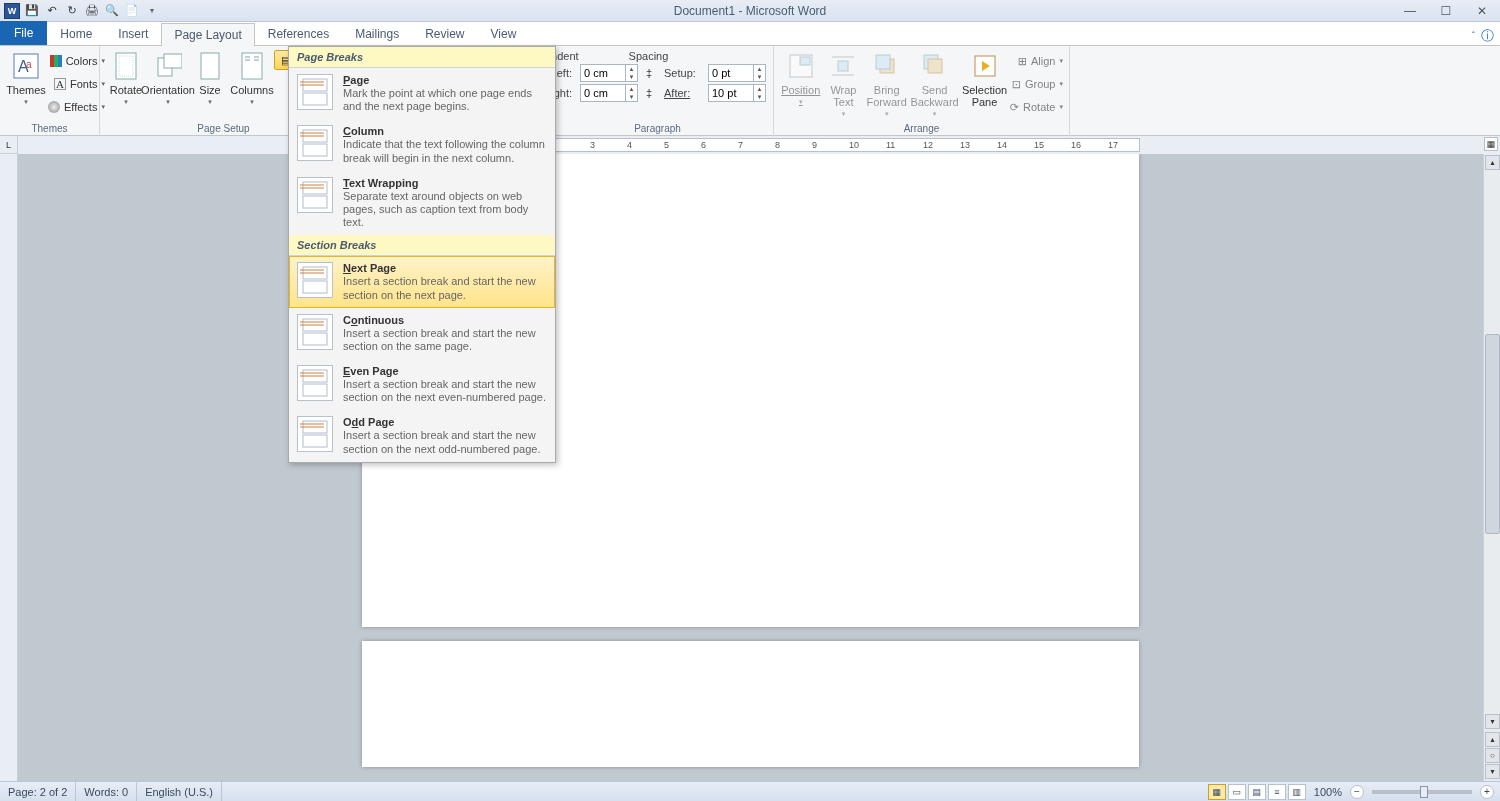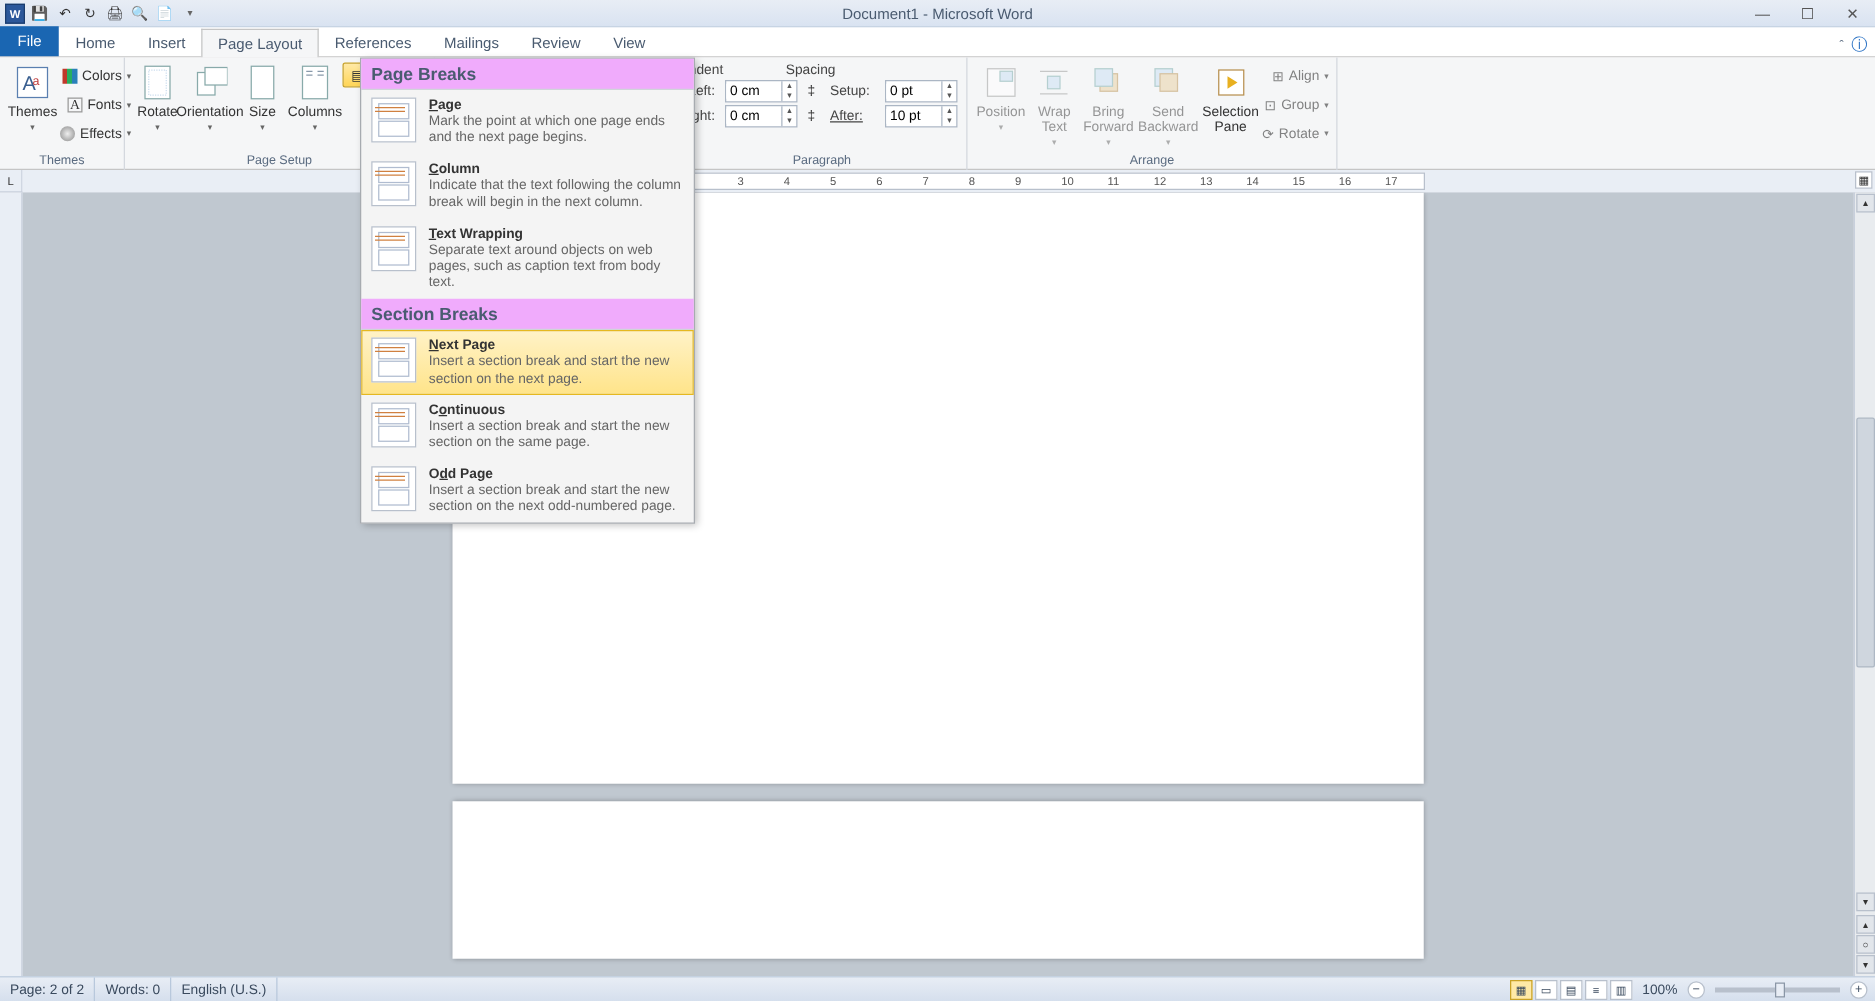--- a/index.html
+++ b/index.html
@@ -38,21 +38,21 @@
 .breaks-btn { background: linear-gradient(#ffe9a6,#ffd556); border: 1px solid #c9a227; border-radius: 2px; padding: 1px 6px; display: flex; align-items: center; gap: 4px; height: 20px; font-size: 11px; }
 
 .spin-label { font-size: 11px; color: #444; }
 .spin-box { display: flex; align-items: center; border: 1px solid #abb6c4; background: #fff; height: 18px; }
 .spin-box input { border: none; width: 44px; font-size: 11px; padding: 0 3px; outline: none; }
 .spin-arrows { display: flex; flex-direction: column; width: 12px; }
 .spin-arrows span { height: 8px; font-size: 7px; line-height: 7px; text-align: center; color: #555; border-left: 1px solid #abb6c4; }
 
 
 .breaks-panel { position: absolute; left: 288px; top: 0; width: 268px; background: #f4f4f4; border: 1px solid #a7abb0; box-shadow: 2px 2px 6px rgba(0,0,0,0.25); z-index: 100; }
-.breaks-header { background: #f0abfc; font-weight: bold; font-size: 14px; padding: 4px 8px; color: #4a5b70; border-bottom: 1px solid #d0d4da; }
+.breaks-header { background: #fef9c3; font-weight: bold; font-size: 11px; padding: 4px 8px; color: #4a5b70; border-bottom: 1px solid #d0d4da; font-style: italic; }
 .breaks-item { display: flex; gap: 10px; padding: 6px 8px; cursor: default; }
 .breaks-item.hover { background: linear-gradient(#fff2c7,#ffe48a); border: 1px solid #e5b820; padding: 5px 7px; }
 .bi-icon { width: 36px; height: 36px; flex-shrink: 0; background: #fff; border: 1px solid #b8c0cc; display: flex; align-items: center; justify-content: center; font-size: 9px; color: #888; }
 .bi-text { flex: 1; }
 .bi-title { font-size: 11px; color: #333; }
 .bi-title .u { text-decoration: underline; }
 .bi-desc { font-size: 11px; color: #666; line-height: 1.2; margin-top: 1px; }
 
 
 .ruler-row { height: 18px; background: #e9eef5; border-bottom: 1px solid #c8d0dc; display: flex; align-items: center; position: relative; }
@@ -256,21 +256,21 @@
               <span>▾</span>
             </div>
           </div>
       </div>
     </div>
     <div class="group-label">Paragraph</div>
   </div>
 
   <div class="group" style="width:296px;">
     <div class="group-body">
-      <div class="big-btn" style="opacity:0.5;">
+      <div class="big-btn" style="opacity:0.5;text-decoration:underline;">
           <span class="ico">
             <svg width="26" height="26">
               <rect x="2" y="2" width="22" height="22" fill="#fff" stroke="#999"></rect>
               <rect x="12" y="4" width="10" height="8" fill="#c9dff5" stroke="#7aa"></rect>
             </svg>
           </span>
           <span class="lbl">Position</span>
           <span class="dd">▾</span>
         </div>
       <div class="big-btn" style="opacity:0.5;">
@@ -405,20 +405,34 @@
             <svg width="30" height="30">
               <rect x="3" y="2" width="24" height="12" fill="#fff" stroke="#b0bcd0"></rect>
               <rect x="3" y="16" width="24" height="12" fill="#fff" stroke="#b0bcd0"></rect>
               <line x="6" y1="5" x2="24" y2="5" stroke="#d08040"></line>
               <line x="6" y1="8" x2="24" y2="8" stroke="#d08040"></line>
             </svg>
           </div>
           <div class="bi-text">
             <div class="bi-title"><b>C<span class="u">o</span>ntinuous</b></div>
             <div class="bi-desc">Insert a section break and start the new section on the same page.</div>
+          </div>
+        </div>
+        <div class="breaks-item">
+          <div class="bi-icon">
+            <svg width="30" height="30">
+              <rect x="3" y="2" width="24" height="12" fill="#fff" stroke="#b0bcd0"></rect>
+              <rect x="3" y="16" width="24" height="12" fill="#fff" stroke="#b0bcd0"></rect>
+              <line x="6" y1="5" x2="24" y2="5" stroke="#d08040"></line>
+              <line x="6" y1="8" x2="24" y2="8" stroke="#d08040"></line>
+            </svg>
+          </div>
+          <div class="bi-text">
+            <div class="bi-title"><b><span class="u">E</span>ven Page</b></div>
+            <div class="bi-desc">Insert a section break and start the new section on the next even-numbered page.</div>
           </div>
         </div>
         <div class="breaks-item">
           <div class="bi-icon">
             <svg width="30" height="30">
               <rect x="3" y="2" width="24" height="12" fill="#fff" stroke="#b0bcd0"></rect>
               <rect x="3" y="16" width="24" height="12" fill="#fff" stroke="#b0bcd0"></rect>
               <line x="6" y1="5" x2="24" y2="5" stroke="#d08040"></line>
               <line x="6" y1="8" x2="24" y2="8" stroke="#d08040"></line>
             </svg>

